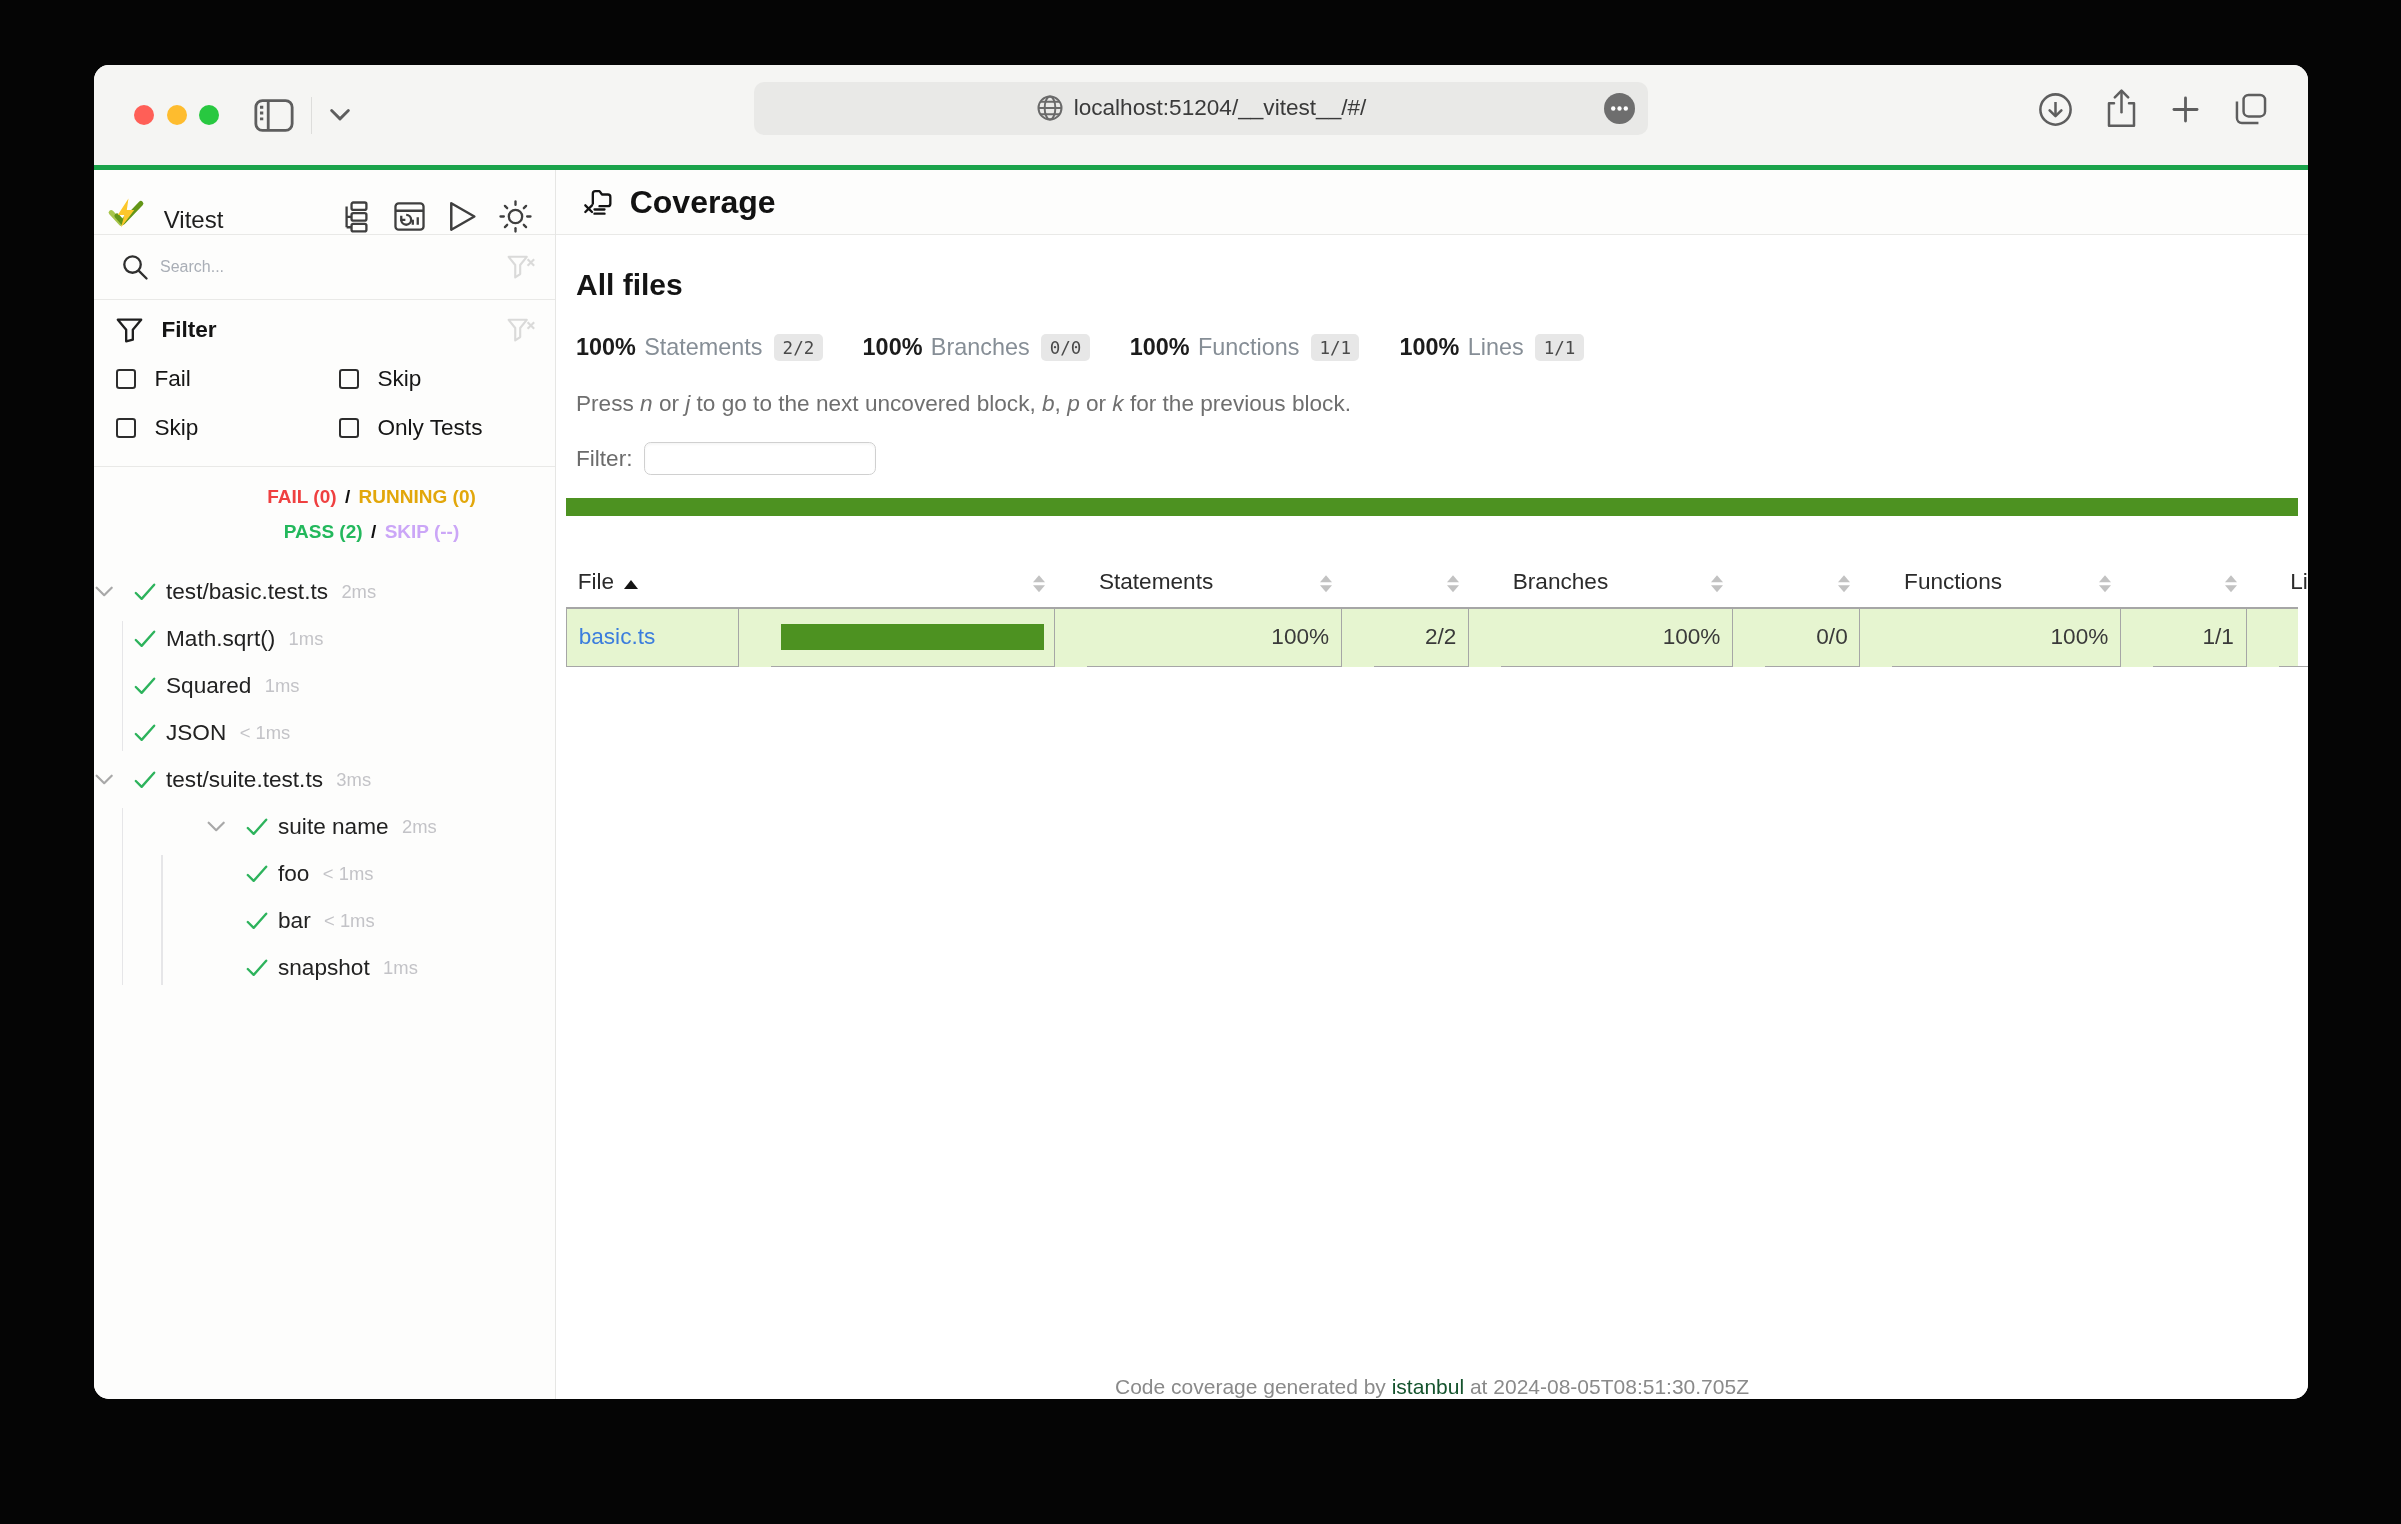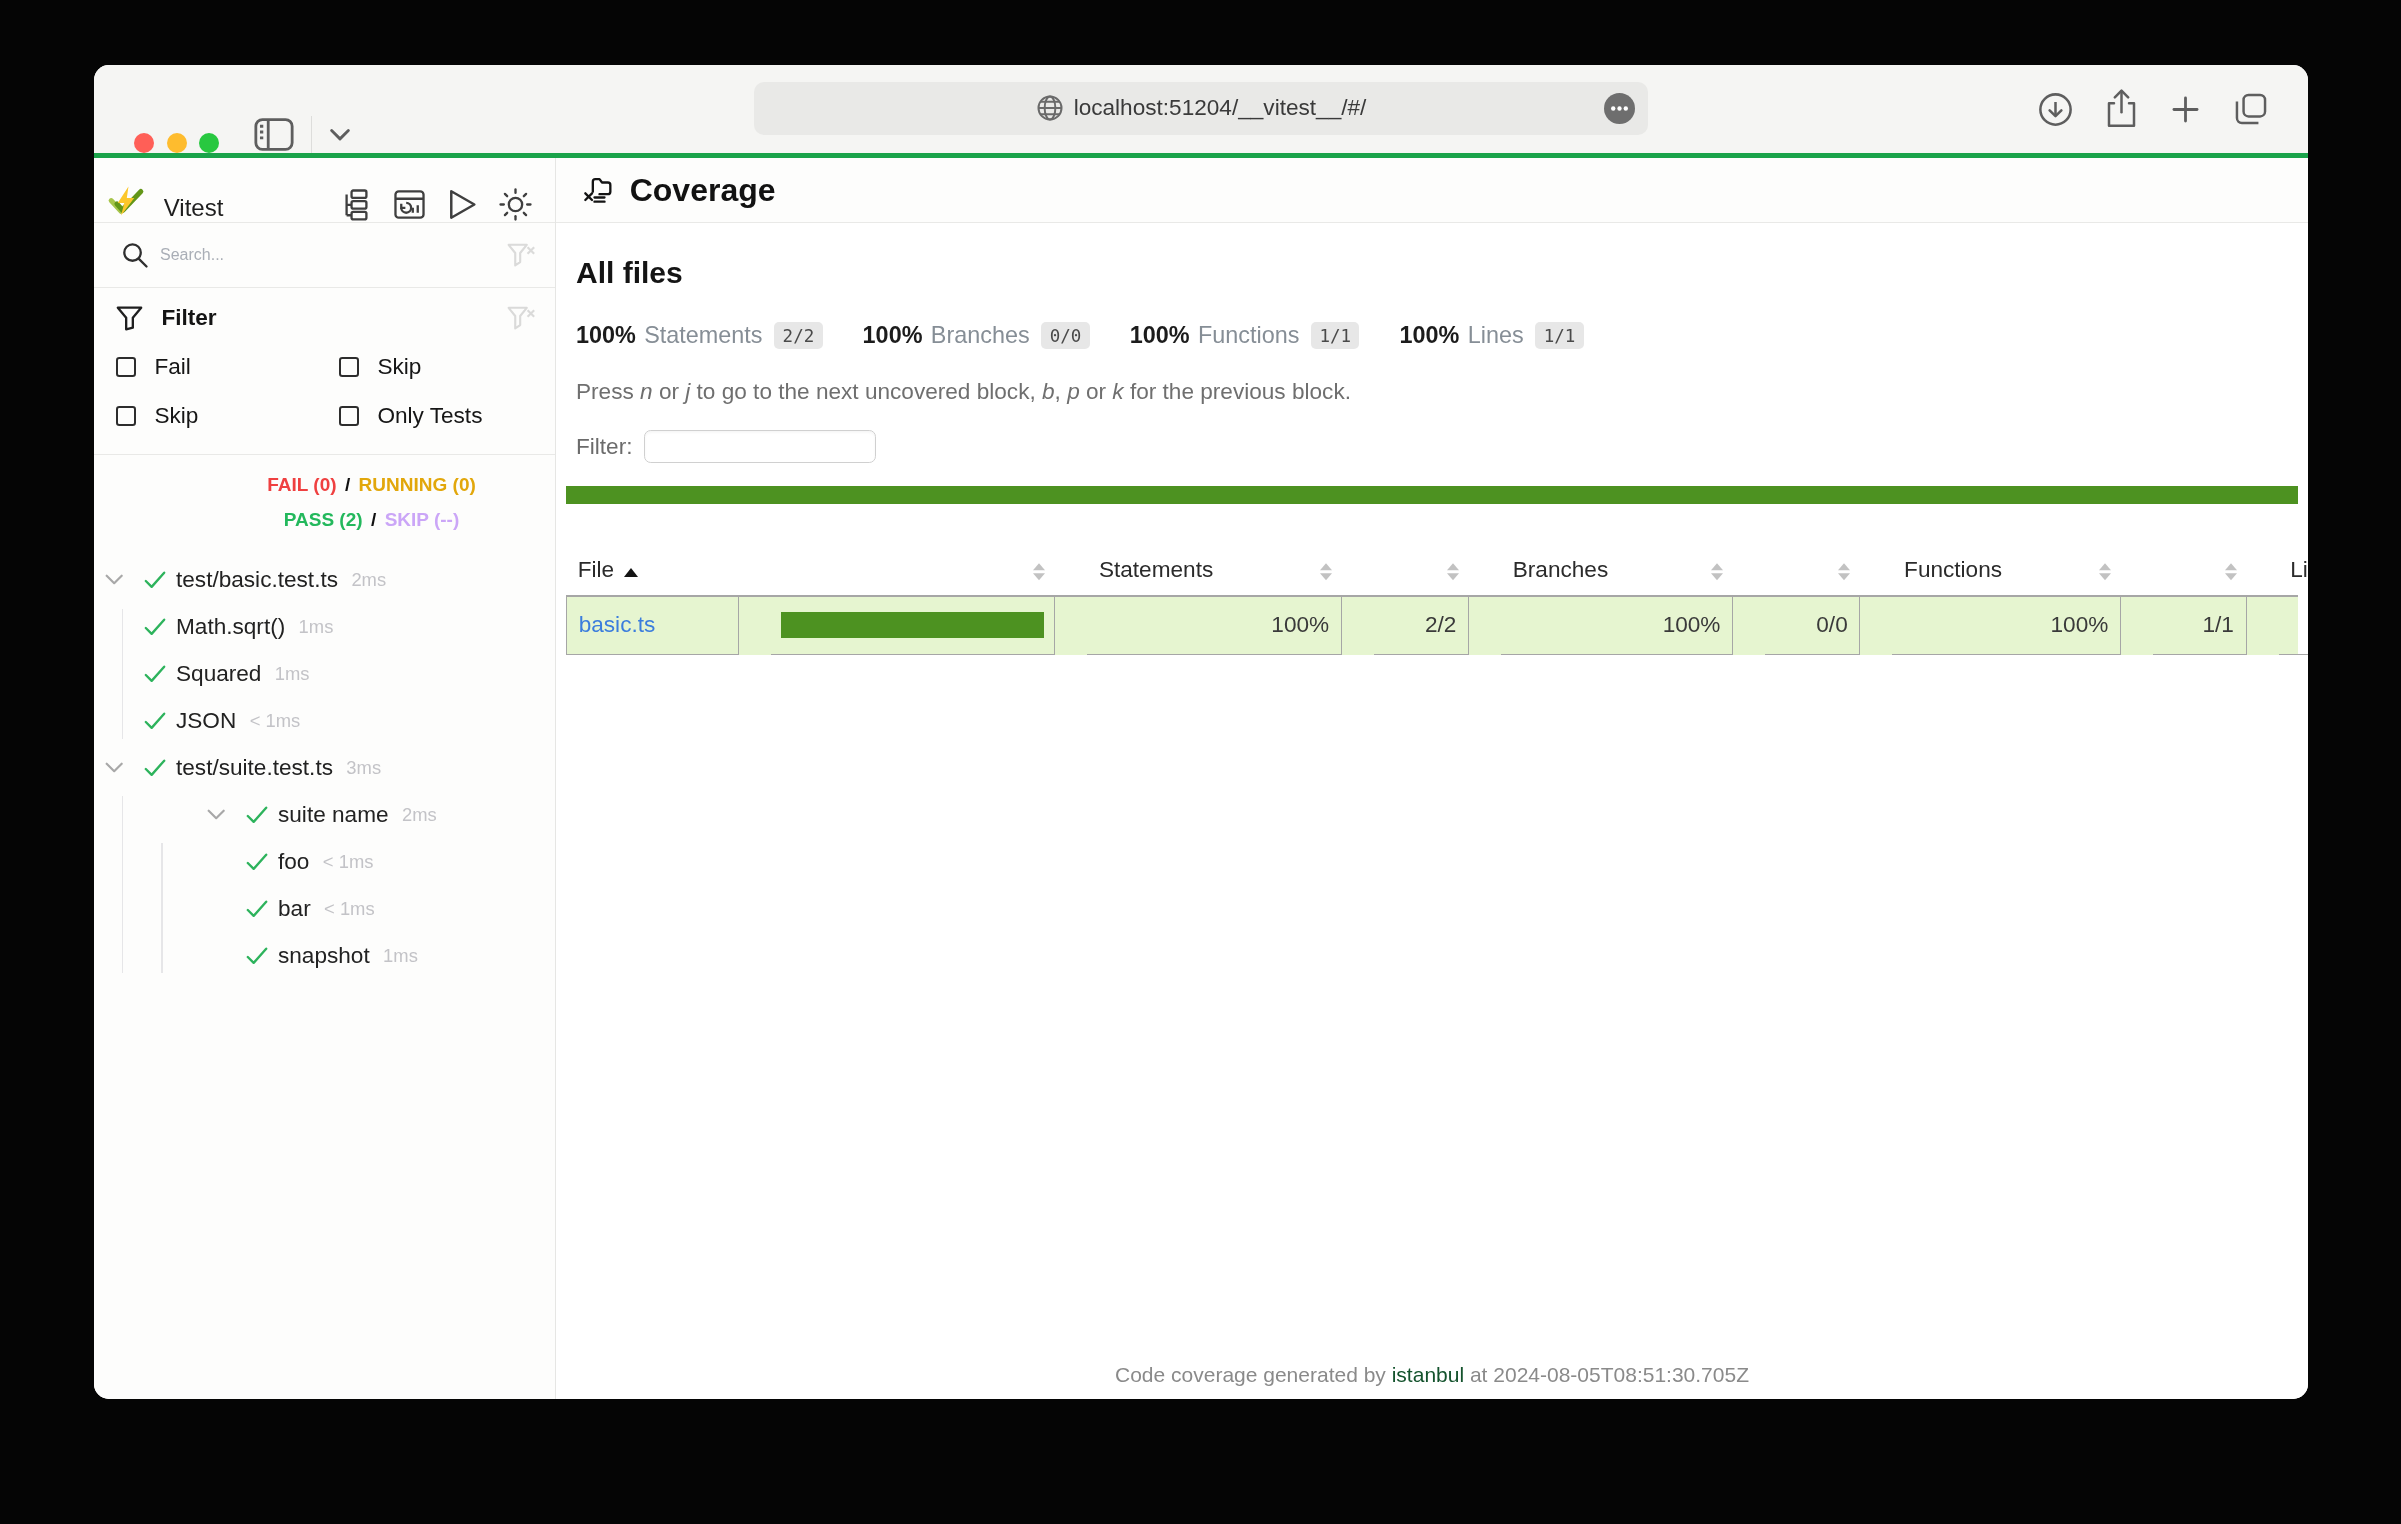--- a/index.html
+++ b/index.html
@@ -1,21 +1,21 @@
 <!DOCTYPE html>
 <html style="font-size:13.4px"><head>
 <meta charset="utf-8">
 <style>
   * { margin:0; padding:0; box-sizing:border-box; }
   html,body { width:2401px; height:1524px; background:#050505; font-family:"Liberation Sans", sans-serif; }
   .window{ position:absolute; left:94px; top:65px; width:2214px; height:1334px;
            background:#fff; border-radius:15px; overflow:hidden; }
 
   
-  .chrome{ position:relative; height:88px; background:#f5f5f3; display:flex; align-items:flex-end; }
+  .chrome{ position:relative; height:100px; background:#f5f5f3; display:flex; align-items:center; }
   .traffic{ display:flex; gap:12.5px; margin-left:40px; }
   .light{ width:20px; height:20px; border-radius:50%; }
   .chrome-left-icons{ display:flex; align-items:center; margin-left:35px; gap:11.7px; }
   .vsep{ width:1.7px; height:37px; background:#dddddb; margin:0 5px; }
   .urlbar{ position:absolute; left:50%; top:16.7px; transform:translateX(-50%); width:894px; height:53px;
            background:#e9e9e7; border-radius:10px; display:flex; align-items:center; justify-content:center; }
   .urltext{ font-size:22.6px; color:#3a3a3a; margin-left:10px; }
   .ellipsis-btn{ position:absolute; right:13.4px; top:11.7px; }
   .chrome-right{ position:absolute; right:38px; top:0; height:88px; display:flex; align-items:center; gap:30px; }
   .cicon{ color:#5e5e5e; }
@@ -49,21 +49,21 @@
 
   
   .sb-status{ padding:11.7px 0 15px 94px; font-weight:700; font-size:19px; line-height:35px;text-align:center; }
   .st-sep{ color:#111; margin:0 8.4px; }
   .st-fail{ color:#ef4040; } .st-running{ color:#e2a70b; }
   .st-pass{ color:#23b85c; } .st-skip{ color:#cba6f7; }
 
   
   .sb-tree{ position:relative; margin-top:5px; }
   .guide{ position:absolute; width:1.7px; background:#e6e6e8; }
-  .trow{ height:47px; display:flex; align-items:center; padding-left:11px; cursor:pointer; }
+  .trow{ height:47px; display:flex; align-items:center; padding-left:1px; cursor:pointer; }
   .trow.suite,.trow.subtest{ padding-left:113px; }
   .tog{ width:33px; display:flex; align-items:center; color:#a8a8a8; }
   .chk{ width:33px; display:flex; align-items:center; justify-content:center; }
   .lbl{ font-size:22.6px; color:#222; margin-left:5px; white-space:nowrap; }
   .time{ font-size:18.4px; color:#c3c3c7; margin-left:13.4px; white-space:nowrap; }
 
   
   .main-header{ height:65px; border-bottom:1.7px solid #e9e9e7; display:flex; align-items:center; padding-left:25px; background:#fdfdfc;}
   .main-title{ font-size:32px; font-weight:700; color:#121212; margin-left:16.7px; }
 

